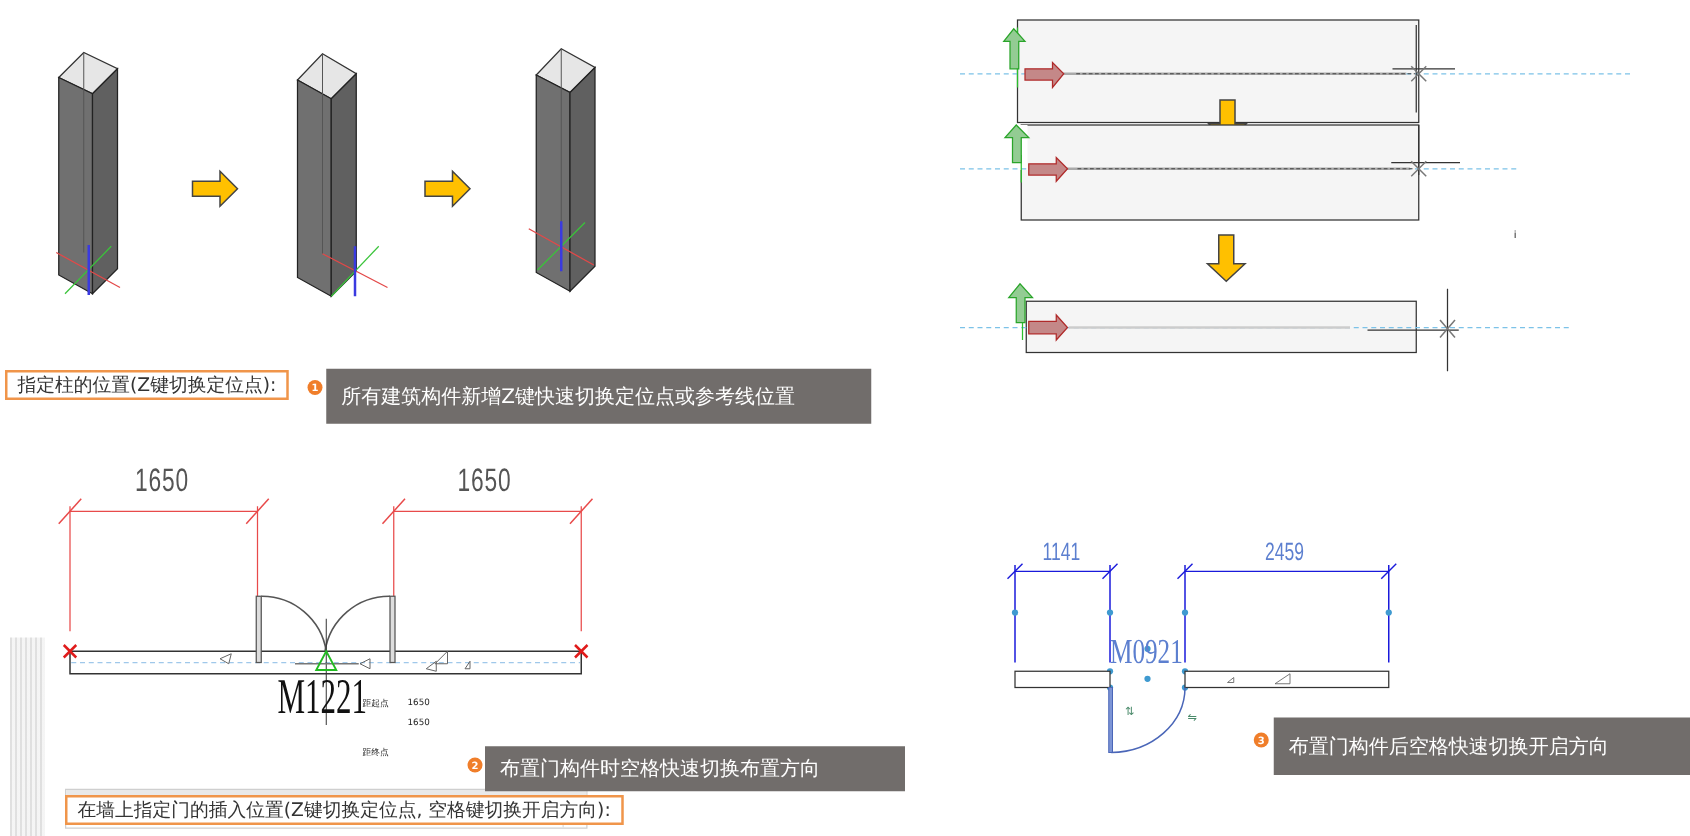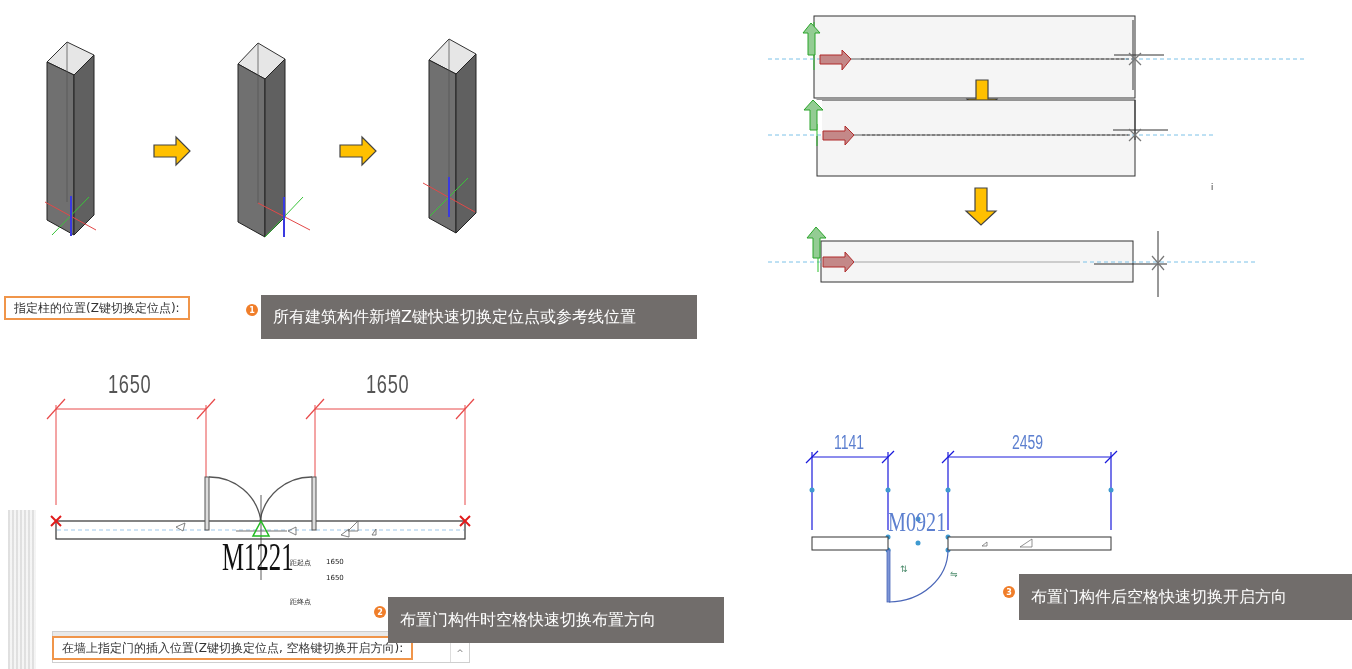--- a/index.html
+++ b/index.html
@@ -1,19 +1,19 @@
 <!DOCTYPE html>
 <html><head>
 <meta charset="utf-8">
 <style>
   html,body{margin:0;padding:0;}
   body{width:1352px;height:669px;position:relative;background:#ffffff;overflow:hidden;font-family:"DejaVu Sans",sans-serif;}
   .abs{position:absolute;}
   svg{position:absolute;overflow:visible;}
-  .prompt-box{position:absolute;border:2px solid #f0954a;background:#fff;color:#333;font-size:12px;line-height:20px;padding:0 8px;white-space:nowrap;}
+  .prompt-box{position:absolute;border:2px solid #f0954a;background:#fff;color:#333;font-size:15px;line-height:20px;padding:0 8px;white-space:nowrap;}
   .callout{position:absolute;background:#716d6b;color:#fff;font-size:16px;padding:0 12px;white-space:nowrap;display:flex;align-items:center;}
   .badge{position:absolute;width:12px;height:12px;border-radius:50%;background:#f07e2a;color:#fff;font-size:8px;font-weight:bold;display:flex;align-items:center;justify-content:center;}
   .dim-text{position:absolute;font-family:"Liberation Sans Narrow","Liberation Sans",sans-serif;color:#555;}
   .cmd-input{position:absolute;border:1px solid #cfcfcf;background:#fff;}
   .cmd-input .bar{position:absolute;left:0;right:0;top:0;height:10px;background:#e9e9e9;}
   .cmd-input .scroll{position:absolute;right:0;top:10px;bottom:0;width:18px;border-left:1px solid #ddd;font-size:9px;color:#888;text-align:center;line-height:22px;}
   .tag-small{position:absolute;font-size:7px;color:#222;white-space:nowrap;text-align:right;}
 </style>
 </head>
 <body>
@@ -155,21 +155,21 @@
 <div class="tag-small" style="left:290px;top:597px;">距终点</div>
 <div class="tag-small" style="left:326px;top:574px;">1650</div>
 
 <div class="cmd-input" style="left:52px;top:631px;width:416px;height:30px;">
   <div class="bar"></div>
   <div class="scroll">^</div>
 </div>
 <div class="prompt-box" style="left:52px;top:636px;">在墙上指定门的插入位置(Z键切换定位点, 空格键切换开启方向):</div>
 
 <div class="badge" style="left:374px;top:606px;">2</div>
-<div class="callout" style="left:388px;top:597px;width:312px;height:46px;">布置门构件时空格快速切换布置方向</div>
+<div class="callout" style="left:388px;top:597px;width:312px;height:36px;">布置门构件时空格快速切换布置方向</div>
 
 <div class="dim-text" style="left:834px;top:431px;font-size:20px;color:#5c7fcf;transform:scaleX(0.7);transform-origin:left top;">1141</div>
 <div class="dim-text" style="left:1012px;top:431px;font-size:20px;color:#5c7fcf;transform:scaleX(0.7);transform-origin:left top;">2459</div>
 
 <svg width="360" height="200" style="left:780px;top:420px;">
 
   <line x1="32" y1="37" x2="108" y2="37" stroke="#1a1adb" stroke-width="1"></line>
   <line x1="32" y1="32" x2="32" y2="110" stroke="#1a1adb" stroke-width="1.2"></line>
   <line x1="108" y1="32" x2="108" y2="110" stroke="#1a1adb" stroke-width="1.2"></line>
   <line x1="26" y1="43" x2="38" y2="31" stroke="#1a1adb" stroke-width="1.2"></line>

